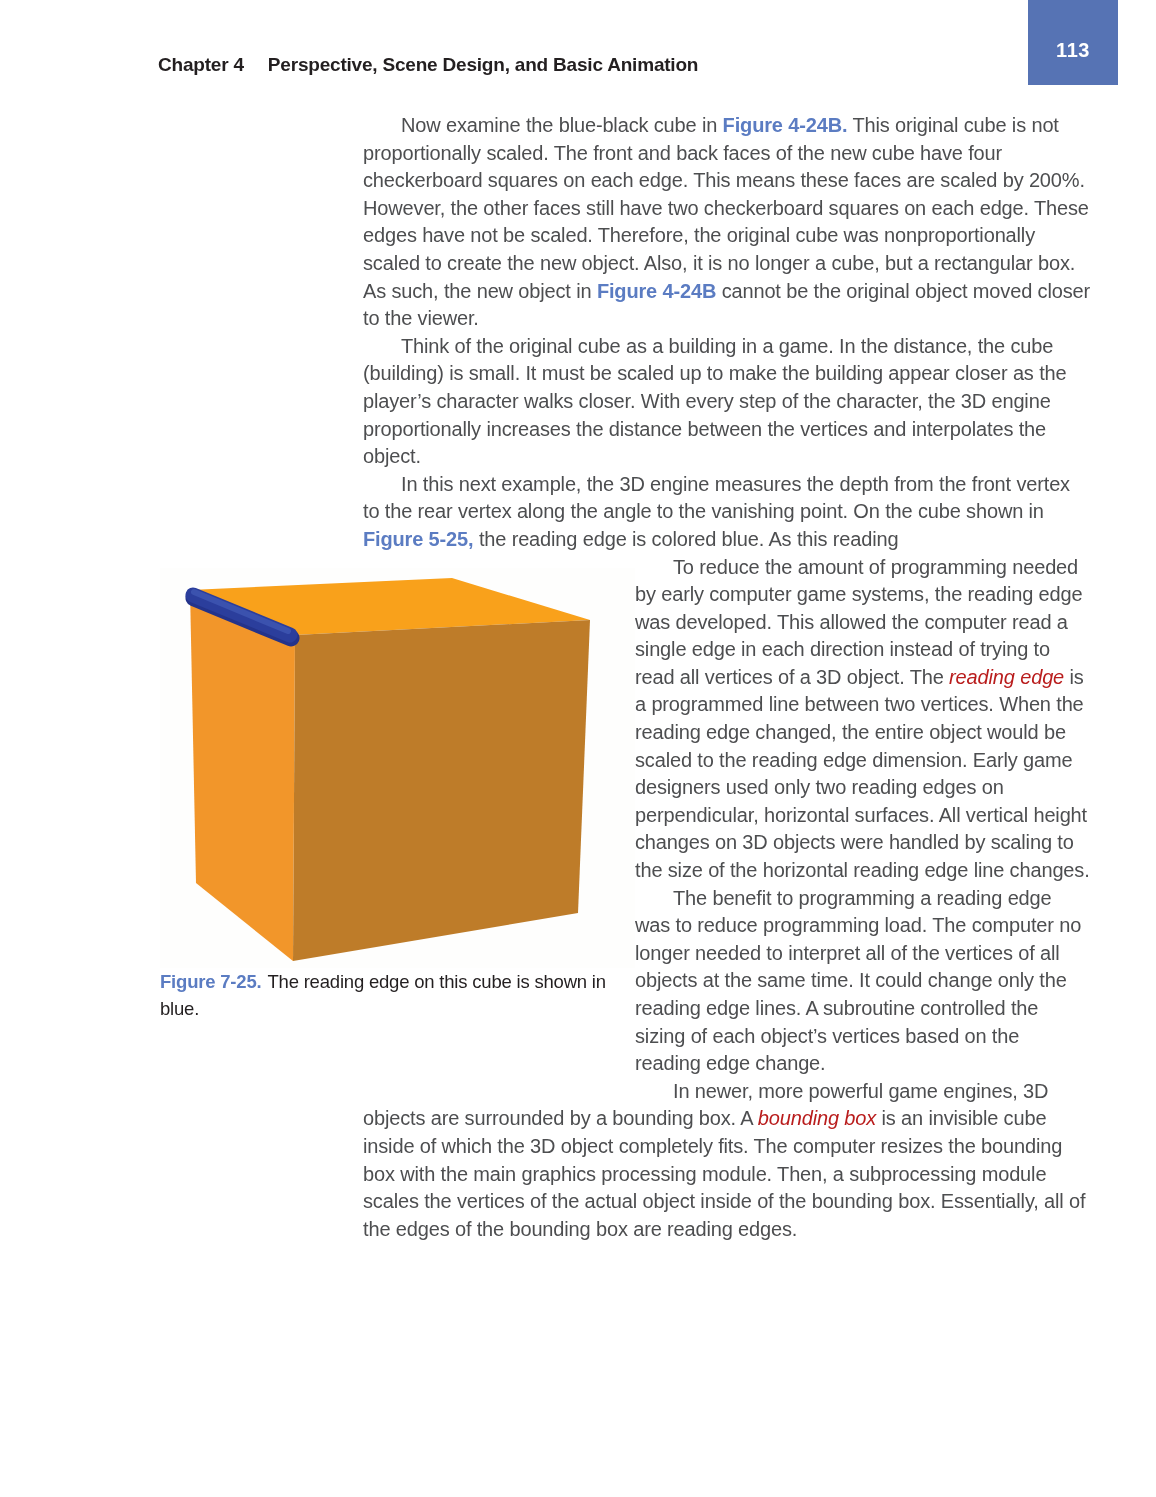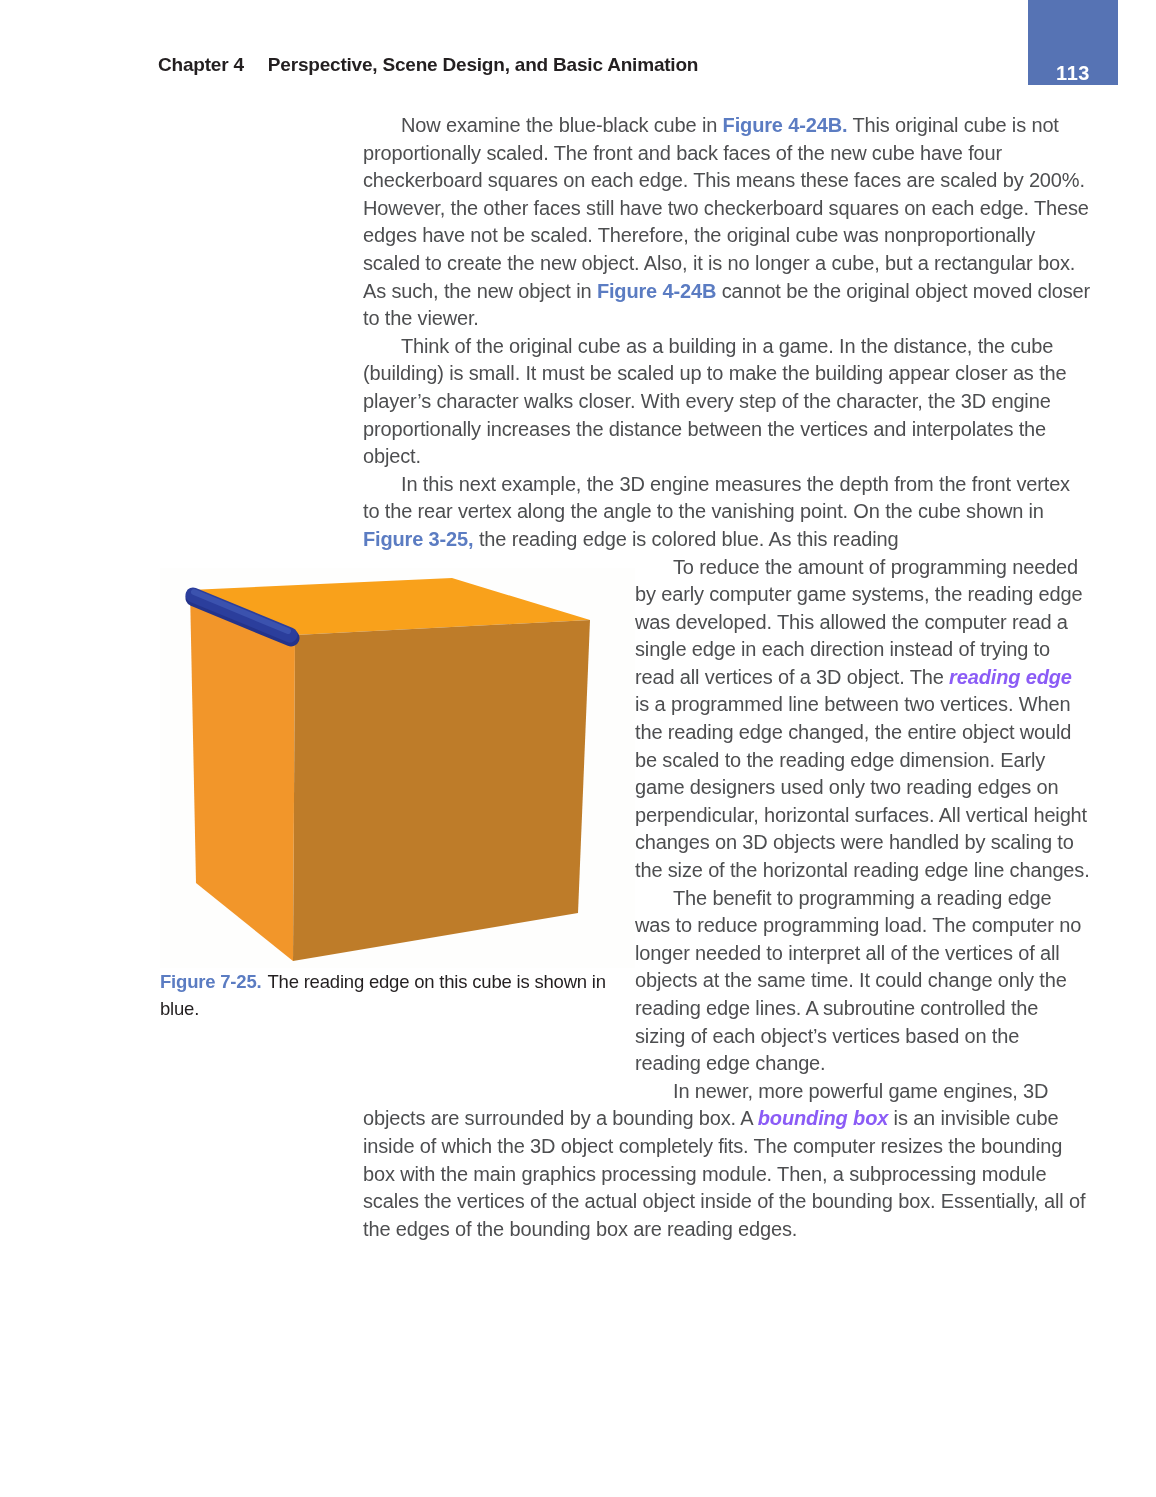--- a/index.html
+++ b/index.html
@@ -28,21 +28,21 @@
     position: absolute;
     left: 1028px;
     top: 0;
     width: 90px;
     height: 85px;
     background: #5673B4;
     display: flex;
     align-items: flex-end;
     justify-content: center;
     box-sizing: border-box;
-    padding-bottom: 0;
+    padding-bottom: 23px;
   }
   .page-num {
     color: #ffffff;
     font-weight: bold;
     font-size: 20px;
     letter-spacing: 0.5px;
   }
   
   .content {
     position: absolute;
@@ -61,21 +61,21 @@
   }
   .section-heading {
     margin: 25px 0 7px 203px;
     font-size: 34px;
     line-height: 38px;
     font-weight: bold;
     color: #1CA7E3;
     letter-spacing: -0.3px;
   }
   .figref { color: #5B7CC2; font-weight: bold; }
-  .term   { color: #8b5cf6; font-weight: bold; font-style: italic; }
+  .term   { color: #b91c1c; font-weight: normal; font-style: italic; }
   
   .figure-float {
     float: left;
     display: block;
     width: 475px;
     margin: 14px 0 0 -203px;
     padding-bottom: 62px;
     text-indent: 0;
   }
   .figure-float svg { display: block; }
@@ -105,21 +105,21 @@
     <span class="page-num">113</span>
   </div>
 
   <div class="content">
 
     <p class="para"><span>Now examine the blue-black cube in </span><span class="figref">Figure 4-24B.</span><span> This original cube is not proportionally scaled. The front and back faces of the new cube have four checkerboard squares on each edge. This means these faces are scaled by 200%. However, the other faces still have two checkerboard squares on each edge. These edges have not be scaled. Therefore, the original cube was nonproportionally scaled to create the new object. Also, it is no longer a cube, but a rectangular box. As such, the new object in </span><span class="figref">Figure 4-24B</span><span> cannot be the original object moved closer to the viewer.</span></p>
 
     <p class="para"><span>Think of the original cube as a building in a game. In the distance, the cube (building) is small. It must be scaled up to make the building appear closer as the player’s character walks closer. With every step of the character, the 3D engine proportionally increases the distance between the vertices and interpolates the object.</span></p>
 
 
-    <p class="para"><span><span>In this next example, the 3D engine measures the depth from the front vertex to the rear vertex along the angle to the vanishing point. On the cube shown in </span><span class="figref">Figure 3-25,</span><span> the reading edge is colored blue. As this reading </span></span><span class="figure-float">
+    <p class="para"><span><span>In this next example, the 3D engine measures the depth from the front vertex to the rear vertex along the angle to the vanishing point. On the cube shown in </span><span class="figref">Figure 5-25,</span><span> the reading edge is colored blue. As this reading </span></span><span class="figure-float">
         <svg width="475" height="400" viewBox="0 0 475 400" xmlns="http://www.w3.org/2000/svg" role="img">
 
           <rect x="0" y="0" width="475" height="400" fill="#FEFEFD"></rect>
 
           <polygon points="30,22 292,10 430,52 135,67" fill="#F9A11B"></polygon>
 
           <polygon points="30,22 135,67 133,393 36,315" fill="#F2962A"></polygon>
 
           <polygon points="135,67 430,52 418,345 133,393" fill="#BE7C29"></polygon>
 

